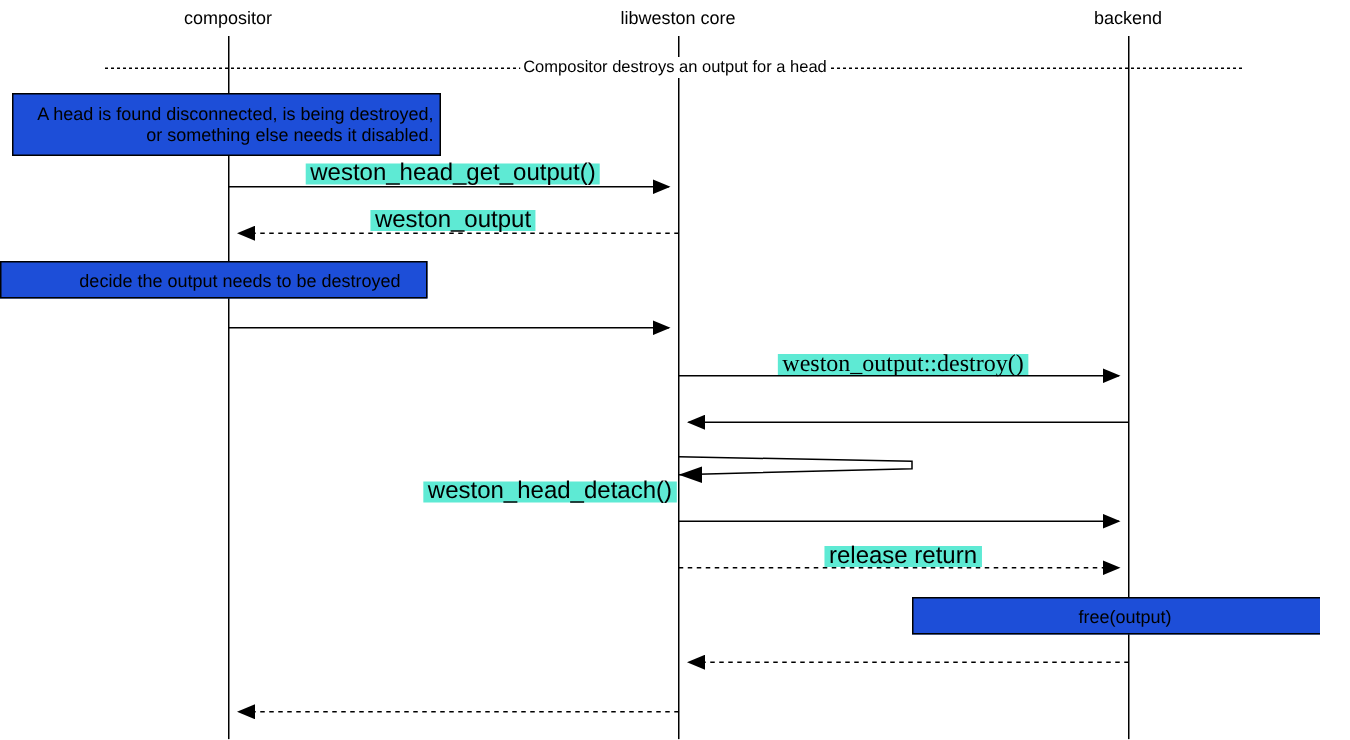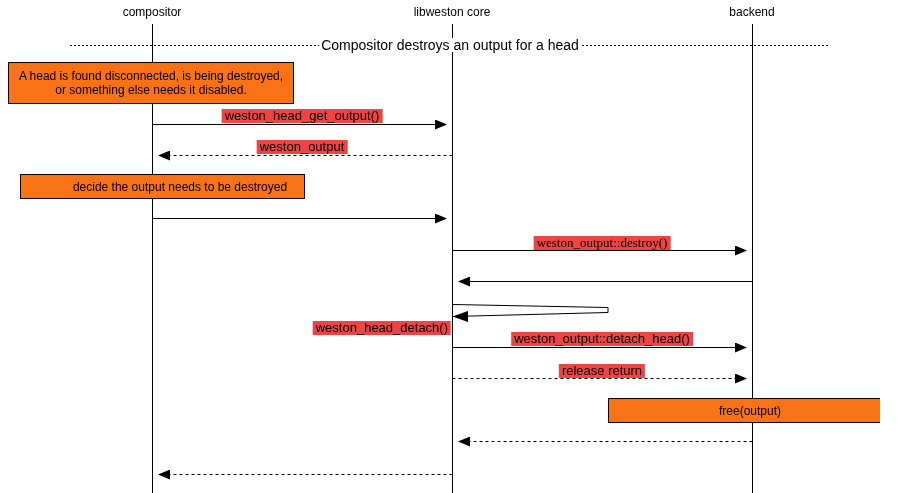--- a/index.html
+++ b/index.html
@@ -27,51 +27,51 @@
     position: absolute;
     font-size: 12px;
     color: #000000;
     white-space: nowrap;
     transform: translateX(-50%);
     text-align: center;
     line-height: 14px;
   }
   .msg-label {
     position: absolute;
-    font-size: 13px;
+    font-size: 16px;
     color: #000000;
     white-space: nowrap;
     line-height: 14px;
-    background: #ef4444;
+    background: #5eead4;
     padding: 0 3px;
   }
   .msg-label.center {
     transform: translateX(-50%);
   }
   .msg-label.right-align {
     transform: translateX(-100%);
     margin-top: 22px;
   }
   .note-box {
     position: absolute;
     border: 1px solid #000000;
-    background: #f97316;
+    background: #1d4ed8;
     box-sizing: border-box;
     font-size: 12px;
     color: #000000;
     display: flex;
     align-items: center;
     justify-content: center;
-    text-align: center;
+    text-align: right;
     line-height: 14px;
     padding: 2px 4px;
   }
   .sep-label {
     position: absolute;
-    font-size: 14px;
+    font-size: 11px;
     color: #000000;
     white-space: nowrap;
     background: #ffffff;
     padding: 0 2px;
     transform: translateX(-50%);
     line-height: 14px;
   }
 </style>
 </head>
 <body>
@@ -121,31 +121,30 @@
   </svg>
 
   <div class="actor-label" style="left:152px; top:5px;">compositor</div>
   <div class="actor-label" style="left:452px; top:5px;text-align:center;">libweston core</div>
   <div class="actor-label" style="left:752px; top:5px;">backend</div>
 
   <div class="sep-label" style="left:450px; top:38px;">Compositor destroys an output for a head</div>
 
   <div class="note-box" style="left:8px; top:62px; width:286px; height:42px;">A head is found disconnected, is being destroyed, or something else needs it disabled.</div>
 
-  <div class="note-box" style="left:20px; top:174px; width:285px; height:25px;padding-left:39px;">decide the output needs to be destroyed</div>
+  <div class="note-box" style="left:0; top:174px; width:285px; height:25px;padding-left:39px;">decide the output needs to be destroyed</div>
 
   <div class="note-box" style="left:608px; top:398px; width:284px; height:25px;">free(output)</div>
 
   <div class="msg-label center" style="left:302px; top:109px;">weston_head_get_output()</div>
 
   <div class="msg-label center" style="left:302px; top:140px;">weston_output</div>
 
 
   <div class="msg-label center" style="left:602px; top:236px;font-family:Liberation Serif, serif;">weston_output::destroy()</div>
 
 
   <div class="msg-label right-align" style="left:451px; top:299px;">weston_head_detach()</div>
 
-  <div class="msg-label center" style="left:602px; top:332px;">weston_output::detach_head()</div>
 
   <div class="msg-label center" style="left:602px; top:364px;">release return</div>
 
 </div>
 
 </body></html>

